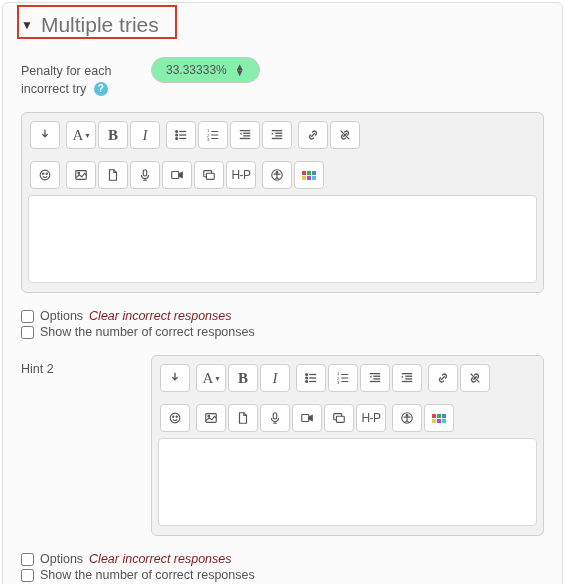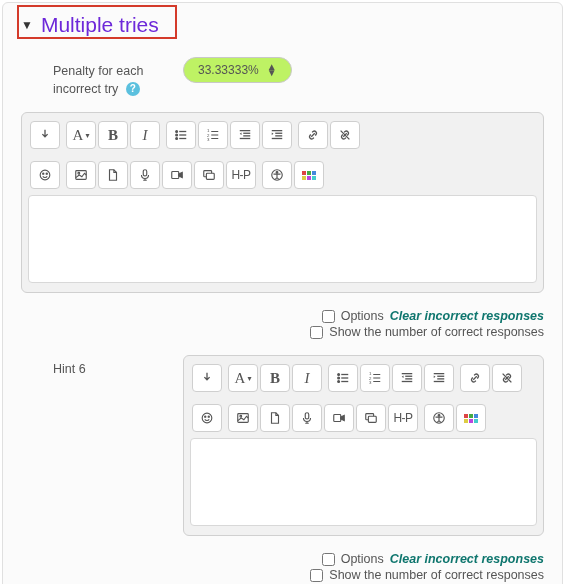--- a/index.html
+++ b/index.html
@@ -34,35 +34,34 @@
     pointer-events: none;
   }
   .section-header .caret {
     font-size: 12px;
     margin-right: 8px;
     color: #333;
   }
   .section-header .title {
     font-size: 21px;
     font-weight: 400;
-    color: #6d28d9;
+    color: #737373;
   }
   .form-row {
     display: flex;
     align-items: flex-start;
     margin-top: 14px;
   }
   .form-label {
     width: 130px;
     flex-shrink: 0;
     font-size: 12.5px;
     color: #555;
     padding-top: 6px;
     line-height: 1.4;
-    margin-left: 32px;
   }
   .form-control-area {
     flex: 1;
   }
   .help-icon {
     display: inline-flex;
     align-items: center;
     justify-content: center;
     width: 14px;
     height: 14px;
@@ -73,21 +72,21 @@
     font-weight: bold;
     margin-left: 4px;
     vertical-align: middle;
   }
   .select-pill {
     display: inline-flex;
     align-items: center;
     border: 1px solid #c8c8c8;
     border-radius: 16px;
     padding: 5px 14px;
-    background: #bef264;
+    background: #86efac;
     font-size: 12px;
     color: #555;
     cursor: pointer;
   }
   .select-pill .arrows {
     margin-left: 8px;
     font-size: 10px;
     line-height: 6px;
     color: #555;
   }
@@ -136,28 +135,26 @@
     padding: 6px;
     font-family: inherit;
     font-size: 13px;
   }
   .checkbox-row {
     display: flex;
     align-items: center;
     font-size: 12.5px;
     color: #555;
     margin: 2px 0;
-    justify-content: flex-end;
   }
   .checkbox-row input { margin: 0 6px 0 0; }
   .checkbox-row .secondary {
     font-style: italic;
-    color: #0f766e;
+    color: #7f1d1d;
     margin-left: 6px;
-    font-weight: bold;
   }
   
   .pix-icon {
     display: grid;
     grid-template-columns: 4px 4px 4px;
     grid-template-rows: 4px 4px;
     gap: 1px;
   }
   .pix-icon span:nth-child(1){background:#d44;}
   .pix-icon span:nth-child(2){background:#4a4;}
@@ -342,21 +339,21 @@
         <span class="secondary">Clear incorrect responses</span>
       </div>
       <div class="checkbox-row">
         <input type="checkbox" style="">
         <span>Show the number of correct responses</span>
       </div>
     </div>
   </div>
 
   <div class="form-row">
-    <div class="form-label">Hint 6</div>
+    <div class="form-label">Hint 2</div>
     <div class="form-control-area">
       <div class="editor-wrap">
         <div class="toolbar">
           <div class="tgroup">
             <div class="tbtn">
               <svg viewBox="0 0 16 16" fill="none" stroke="#555" stroke-width="1.5">
                   <path d="M8 2v8M5 7l3 3 3-3"></path>
                 </svg>
             </div>
           </div>

